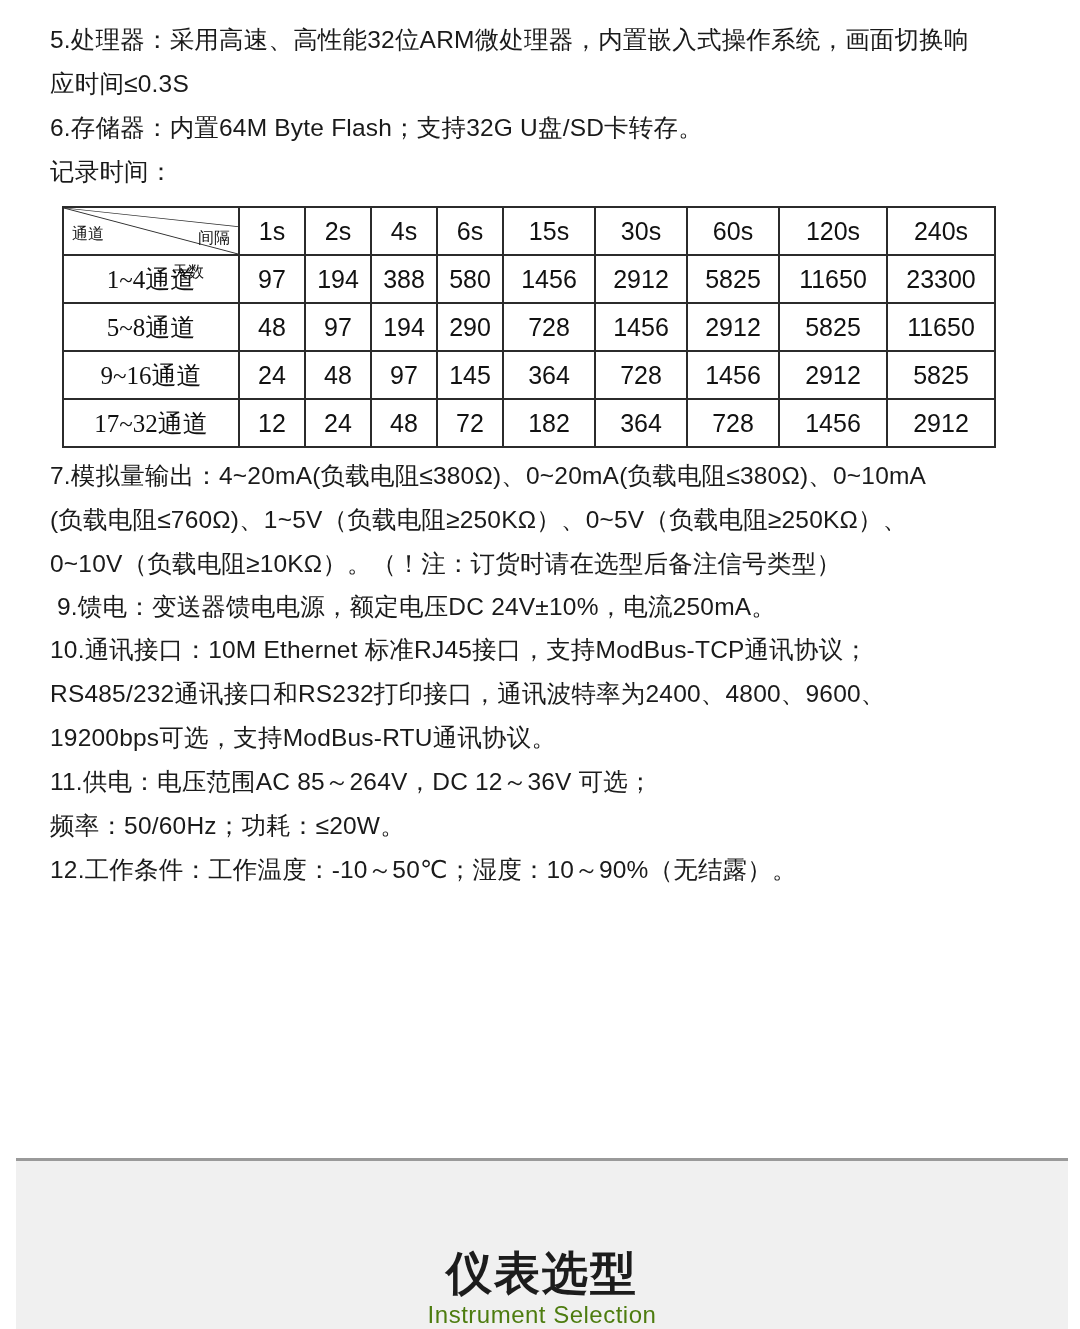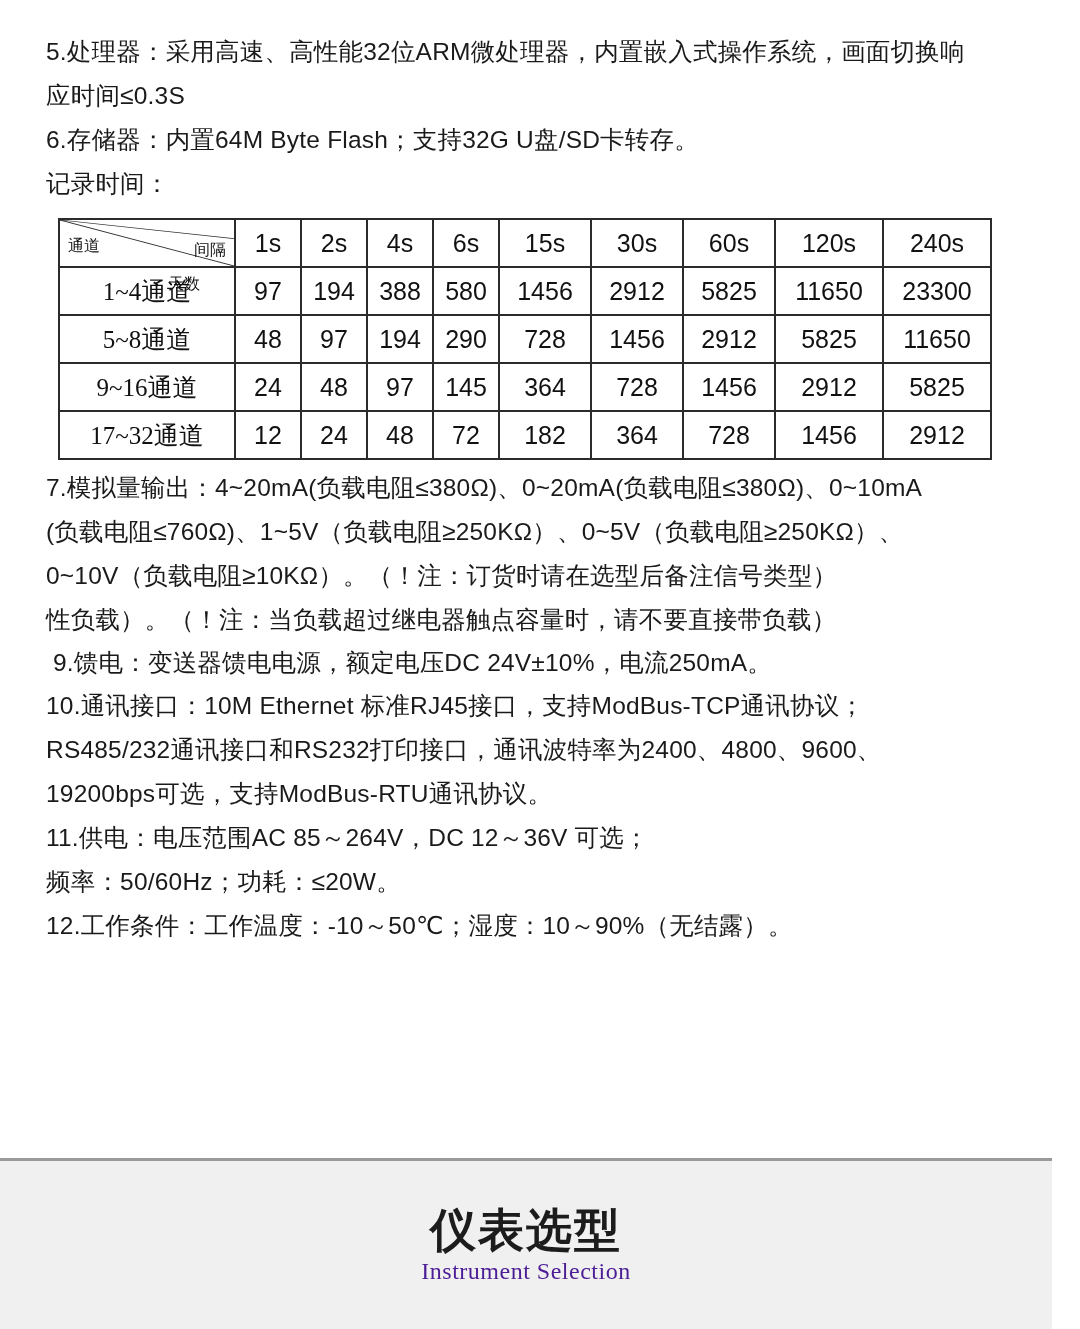--- a/index.html
+++ b/index.html
@@ -9,25 +9,26 @@
   }
   body {
     width: 1080px;
     height: 1329px;
     position: relative;
     font-family: "Liberation Sans", "DejaVu Sans", sans-serif;
     color: #1a1a1a;
     overflow: hidden;
   }
   .page {
-    padding: 16px;
+    padding: 4px;
     width: 1052px;
     height: 1329px;
     box-sizing: border-box;
     position: relative;
+    margin-left: 16px;
   }
   .content {
     padding: 14px 30px 0 30px;
   }
   p.line {
     margin: 0 0 0 0;
     font-size: 24.5px;
     line-height: 44px;
     letter-spacing: 0.2px;
     white-space: pre-wrap;
@@ -93,35 +94,34 @@
     position: absolute;
     left: 0;
     right: 0;
     bottom: 0;
     height: 168px;
     background: #f0f0f0;
     border-top: 3px solid #9a9a9a;
     display: flex;
     flex-direction: column;
     align-items: center;
-    justify-content: center;
+    justify-content: flex-end;
   }
   .footer-title {
     font-size: 46px;
     font-weight: bold;
     color: #1c1c1c;
     letter-spacing: 2px;
     line-height: 1.1;
   }
   .footer-sub {
     font-size: 24px;
-    color: #4c1d95;
+    color: #4d7c0f;
     letter-spacing: 0.5px;
     margin-top: 2px;
-    font-family: Liberation Serif, serif;
   }
 </style>
 </head>
 <body>
 
 <div class="page">
   <div class="content">
 
     <p class="line">5.处理器：采用高速、高性能32位ARM微处理器，内置嵌入式操作系统，画面切换响</p>
     <p class="line">应时间≤0.3S</p>
@@ -201,21 +201,20 @@
             <td>1456</td>
             <td>2912</td>
           </tr>
         </tbody>
       </table>
     </div>
 
     <p class="line">7.模拟量输出：4~20mA(负载电阻≤380Ω)、0~20mA(负载电阻≤380Ω)、0~10mA</p>
     <p class="line">(负载电阻≤760Ω)、1~5V（负载电阻≥250KΩ）、0~5V（负载电阻≥250KΩ）、</p>
     <p class="line">0~10V（负载电阻≥10KΩ）。（！注：订货时请在选型后备注信号类型）</p>
-    <p class="line">性负载）。（！注：当负载超过继电器触点容量时，请不要直接带负载）</p>
     <p class="line tight"> 9.馈电：变送器馈电电源，额定电压DC 24V±10%，电流250mA。</p>
     <p class="line">10.通讯接口：10M Ethernet 标准RJ45接口，支持ModBus-TCP通讯协议；</p>
     <p class="line">RS485/232通讯接口和RS232打印接口，通讯波特率为2400、4800、9600、</p>
     <p class="line">19200bps可选，支持ModBus-RTU通讯协议。</p>
     <p class="line">11.供电：电压范围AC 85～264V，DC 12～36V 可选；</p>
     <p class="line">频率：50/60Hz；功耗：≤20W。</p>
     <p class="line">12.工作条件：工作温度：-10～50℃；湿度：10～90%（无结露）。</p>
 
   </div>
 

